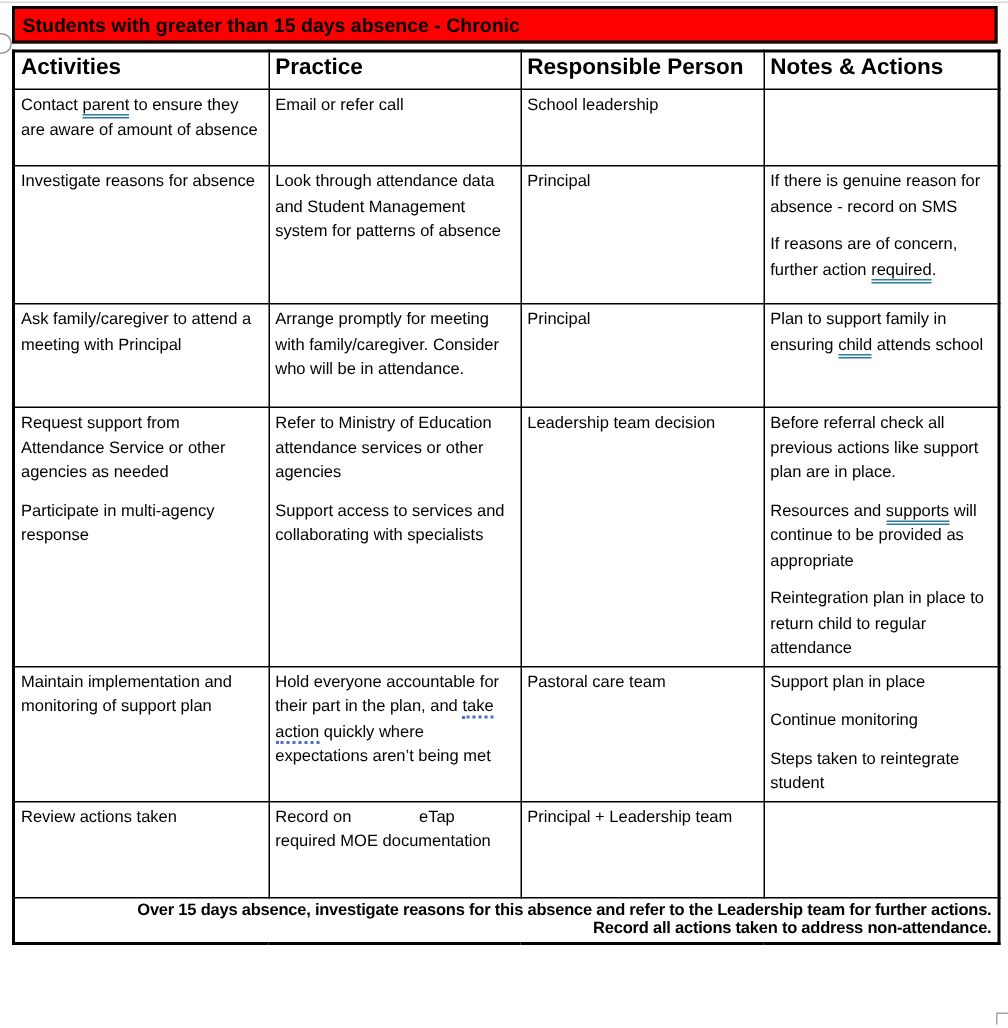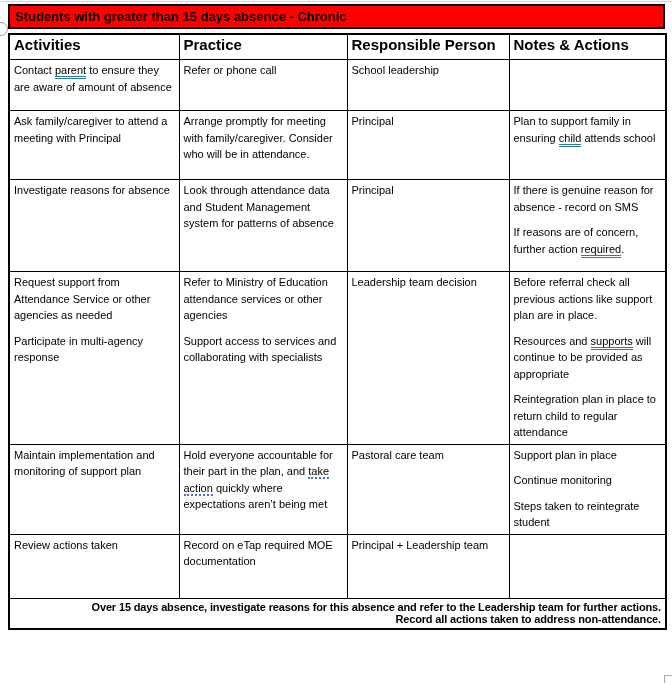--- a/index.html
+++ b/index.html
@@ -52,21 +52,21 @@
     text-align: left;
     word-wrap: break-word;
   }
   th { font-weight: bold; font-size: 15px; height: 19px; }
   td p { margin: 0 0 9px 0; }
   td p:last-child { margin-bottom: 0; }
 
   .u-grammar  { border-bottom: 3px double #2d7d9a; }
   .u-dotted   { border-bottom: 2px dotted #4472c4; }
   .u-spell    { text-decoration-style: wavy;
-                text-decoration-color: #cc1f1a; text-decoration-thickness: 1px; }
+                text-decoration-color: #cc1f1a; text-decoration-thickness: 1px; margin-left: 42px; }
 
   td.footer-cell {
     font-weight: bold;
     font-size: 11px;
     letter-spacing: -0.15px;
     line-height: 12.5px;
     padding: 2px 4px;
   }
   td.footer-cell p { margin: 0; text-align: right; }
 
@@ -104,54 +104,54 @@
         <th>Responsible Person</th>
         <th>Notes &amp; Actions</th>
       </tr>
     </thead>
     <tbody>
         <tr style="height: 51px;">
           <td>
             <p><span>Contact </span><span class="u-grammar">parent</span><span> to ensure they are aware of amount of absence</span></p>
           </td>
           <td>
-            <p><span>Refer or phone call</span></p>
+            <p><span>Email or refer call</span></p>
           </td>
           <td>
             <p><span>School leadership</span></p>
           </td>
           <td></td>
-        </tr>
-        <tr style="height: 69px;">
-          <td>
-            <p><span>Ask family/caregiver to attend a meeting with Principal</span></p>
-          </td>
-          <td>
-            <p><span>Arrange promptly for meeting with family/caregiver. Consider who will be in attendance.</span></p>
-          </td>
-          <td>
-            <p><span>Principal</span></p>
-          </td>
-          <td>
-            <p><span>Plan to support family in ensuring </span><span class="u-grammar">child</span><span> attends school</span></p>
-          </td>
         </tr>
         <tr style="height: 92px;">
           <td>
             <p><span>Investigate reasons for absence</span></p>
           </td>
           <td>
             <p><span>Look through attendance data and Student Management system for patterns of absence</span></p>
           </td>
           <td>
             <p><span>Principal</span></p>
           </td>
           <td>
             <p><span>If there is genuine reason for absence - record on SMS</span></p>
             <p><span>If reasons are of concern, further action </span><span class="u-grammar">required</span><span>.</span></p>
+          </td>
+        </tr>
+        <tr style="height: 69px;">
+          <td>
+            <p><span>Ask family/caregiver to attend a meeting with Principal</span></p>
+          </td>
+          <td>
+            <p><span>Arrange promptly for meeting with family/caregiver. Consider who will be in attendance.</span></p>
+          </td>
+          <td>
+            <p><span>Principal</span></p>
+          </td>
+          <td>
+            <p><span>Plan to support family in ensuring </span><span class="u-grammar">child</span><span> attends school</span></p>
           </td>
         </tr>
         <tr style="height: 160px; padding-left: 32px;">
           <td>
             <p><span>Request support from Attendance Service or other agencies as needed</span></p>
             <p><span>Participate in multi-agency response</span></p>
           </td>
           <td>
             <p><span>Refer to Ministry of Education attendance services or other agencies</span></p>
             <p><span>Support access to services and collaborating with specialists</span></p>

